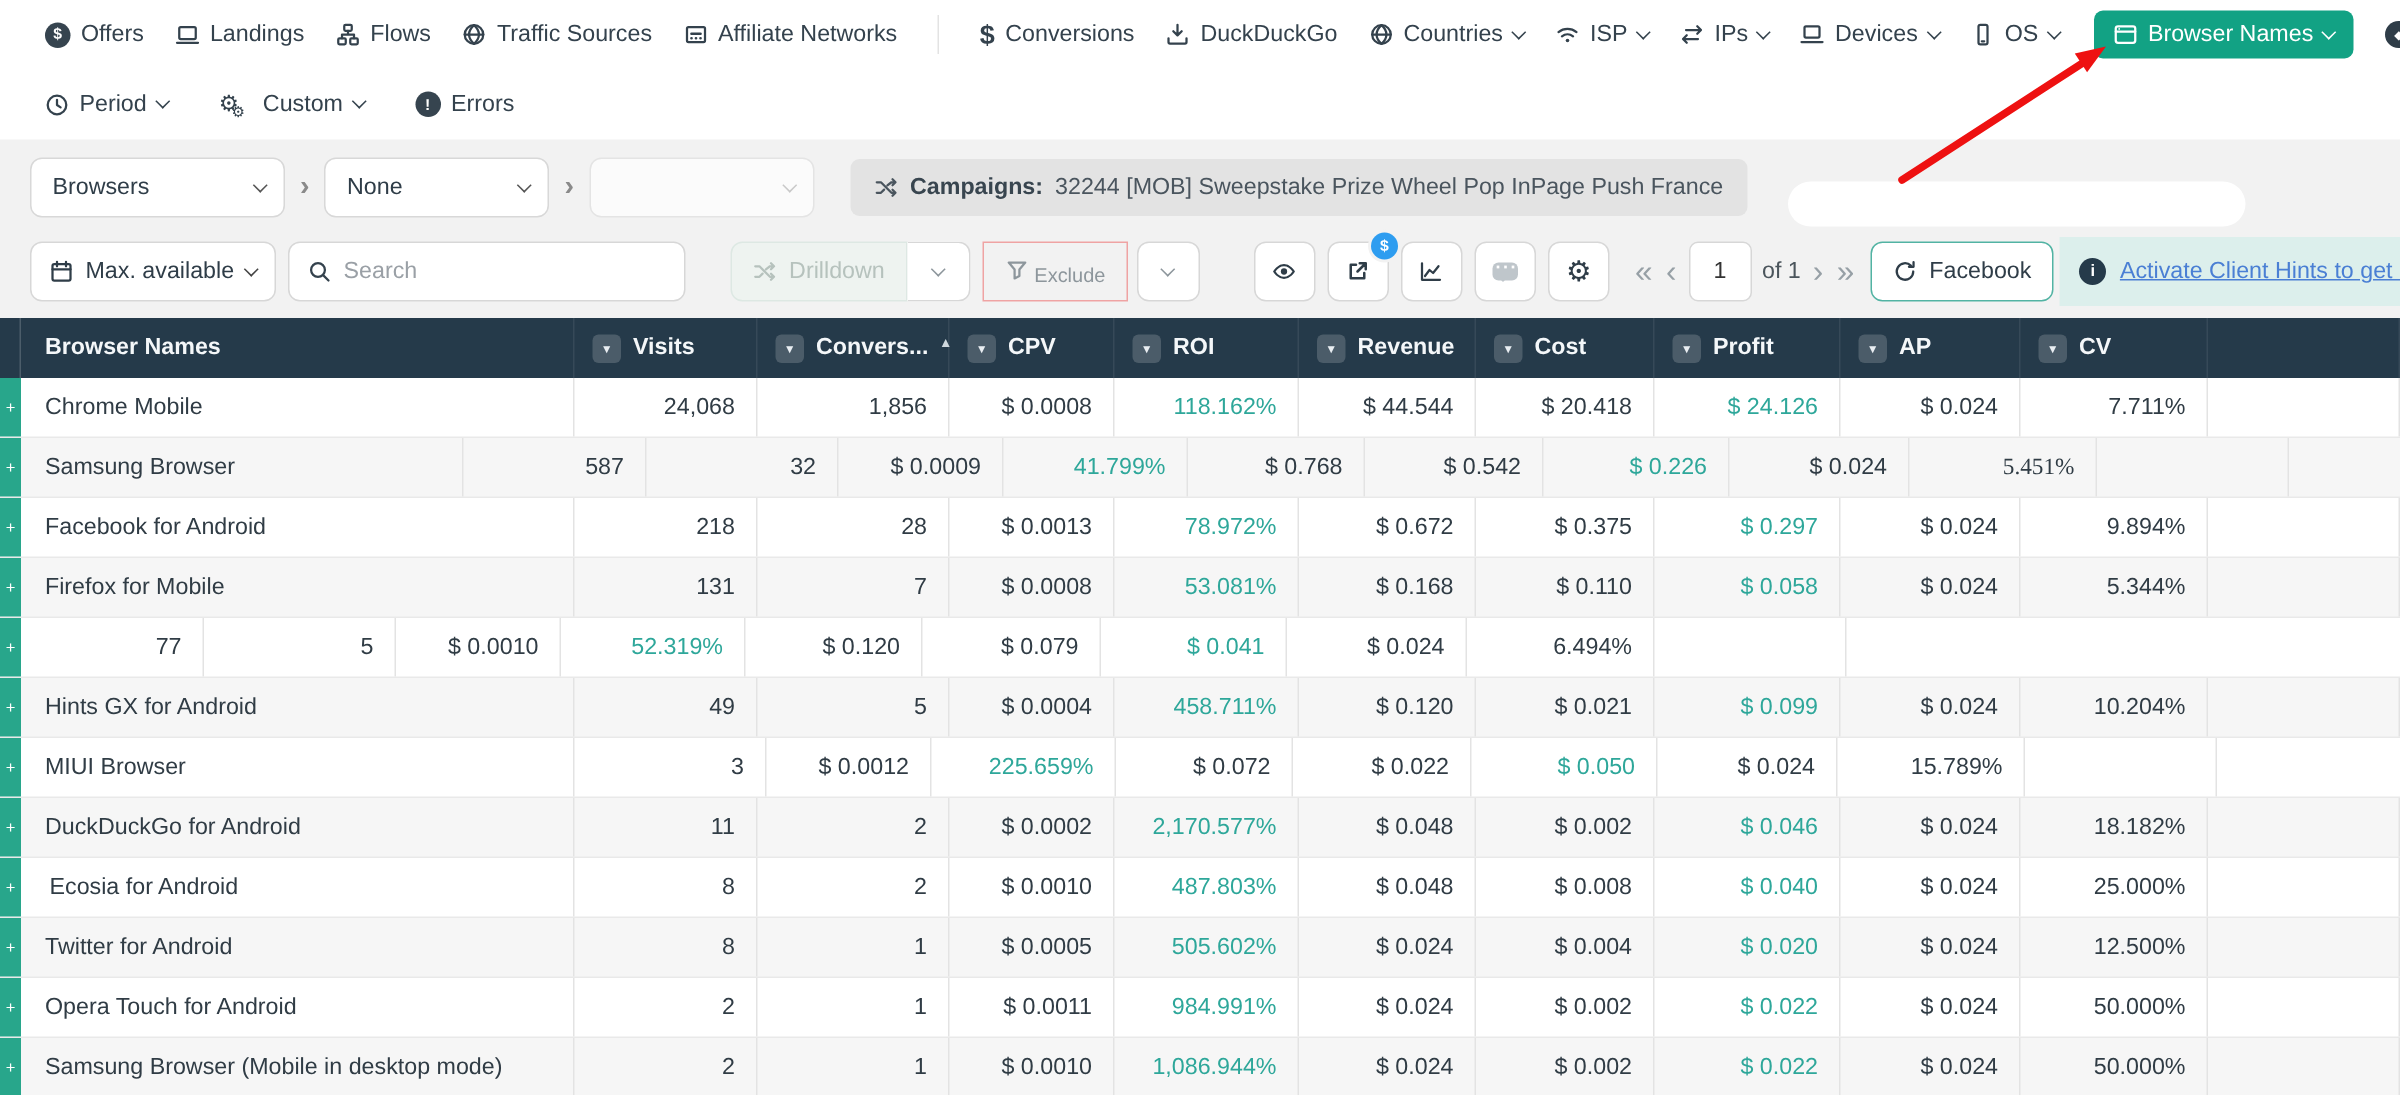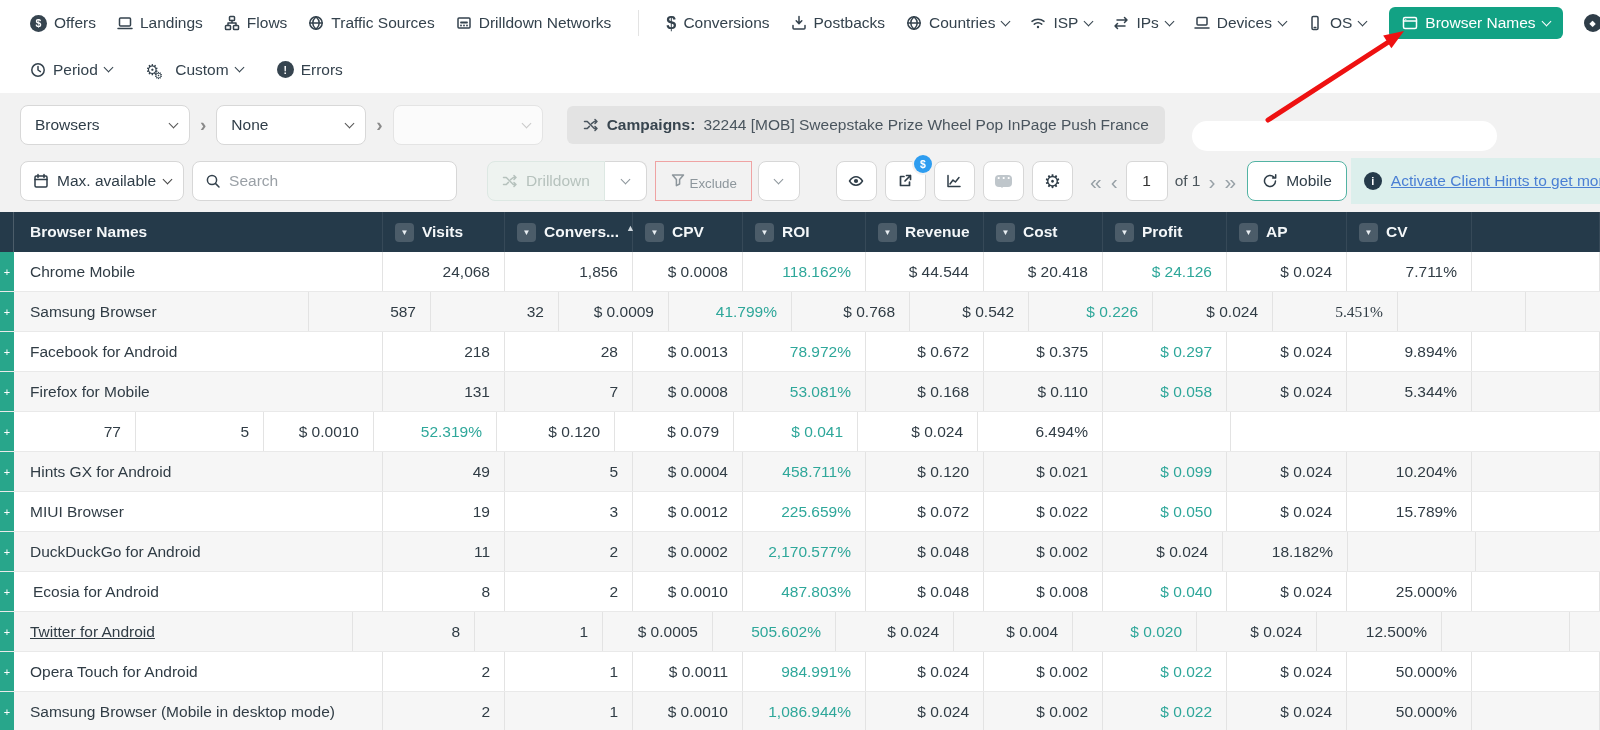--- a/index.html
+++ b/index.html
@@ -118,36 +118,36 @@
         </span>
         <span class="lbl">Traffic Sources</span>
       </div>
       <div class="nav-item">
         <span class="ic">
           <svg width="16" height="16" viewBox="0 0 16 16" fill="none" stroke="currentColor" stroke-width="1.5" stroke-linecap="round" stroke-linejoin="round">
             <rect x="2" y="3" width="12" height="10" rx="1"></rect>
             <path d="M5 10.5h.01M8 10.5h.01M11 10.5h.01M5 7.5h6" stroke-width="1.8"></path>
           </svg>
         </span>
-        <span class="lbl">Drilldown Networks</span>
+        <span class="lbl">Affiliate Networks</span>
       </div>
       <div class="navdiv"></div>
       <div class="nav-item">
         <span class="ic">
           <span class="dol">$</span>
         </span>
         <span class="lbl">Conversions</span>
       </div>
       <div class="nav-item">
         <span class="ic">
           <svg width="16" height="16" viewBox="0 0 16 16" fill="none" stroke="currentColor" stroke-width="1.5" stroke-linecap="round" stroke-linejoin="round">
             <path d="M8 1.5V8M5.2 5.8L8 8.6l2.8-2.8M2 10.5V13a1 1 0 0 0 1 1h10a1 1 0 0 0 1-1v-2.5"></path>
           </svg>
         </span>
-        <span class="lbl">Postbacks</span>
+        <span class="lbl">DuckDuckGo</span>
       </div>
       <div class="nav-item">
         <span class="ic">
           <svg width="16" height="16" viewBox="0 0 16 16" fill="none" stroke="currentColor" stroke-width="1.5" stroke-linecap="round" stroke-linejoin="round">
             <circle cx="8" cy="8" r="6.2"></circle>
             <path d="M1.8 8h12.4M8 1.8c-4.4 4-4.4 8.4 0 12.4M8 1.8c4.4 4 4.4 8.4 0 12.4"></path>
           </svg>
         </span>
         <span class="lbl">Countries</span>
         <i class="chev"></i>
@@ -349,21 +349,21 @@
         <span class="pgof">of 1</span>
         <span class="pgar">›</span>
         <span class="pgar">»</span>
       </div>
       <button class="refreshbtn">
         <span class="ic">
             <svg width="16" height="16" viewBox="0 0 16 16" fill="none" stroke="currentColor" stroke-width="1.5" stroke-linecap="round" stroke-linejoin="round">
               <path d="M13.5 8a5.5 5.5 0 1 1-1.6-3.9M13.7 1.8v3.1h-3.1"></path>
             </svg>
           </span>
-        <span>Mobile</span>
+        <span>Facebook</span>
       </button>
       <div class="hintbanner">
         <span class="inf">i</span>
         <a class="hintlink">Activate Client Hints to get more d</a>
       </div>
     </div>
   </div>
 
   <div class="table" id="table">
       <div class="thead">
@@ -491,61 +491,61 @@
         <div class="td" style="width: 118px;">$ 0.120</div>
         <div class="td" style="width: 119px;">$ 0.021</div>
         <div class="td teal" style="width: 124px;">$ 0.099</div>
         <div class="td" style="width: 120px;">$ 0.024</div>
         <div class="td" style="width: 125px;">10.204%</div>
         <div class="td" style="width: 128px;"></div>
       </div>
       <div class="trow">
         <div class="strip">+</div>
         <div class="td left" style="width: 369px;">MIUI Browser</div>
-        <div class="td" style="width: 122px;">19</div>
         <div class="td" style="width: 128px;">3</div>
         <div class="td" style="width: 110px;">$ 0.0012</div>
         <div class="td teal" style="width: 123px;">225.659%</div>
         <div class="td" style="width: 118px;">$ 0.072</div>
         <div class="td" style="width: 119px;">$ 0.022</div>
         <div class="td teal" style="width: 124px;">$ 0.050</div>
         <div class="td" style="width: 120px;">$ 0.024</div>
         <div class="td" style="width: 125px;">15.789%</div>
         <div class="td" style="width: 128px;"></div>
       </div>
       <div class="trow alt">
         <div class="strip">+</div>
         <div class="td left" style="width: 369px;">DuckDuckGo for Android</div>
         <div class="td" style="width: 122px;">11</div>
         <div class="td" style="width: 128px;">2</div>
         <div class="td" style="width: 110px;">$ 0.0002</div>
         <div class="td teal" style="width: 123px;">2,170.577%</div>
         <div class="td" style="width: 118px;">$ 0.048</div>
         <div class="td" style="width: 119px;">$ 0.002</div>
+        <div class="td teal" style="width: 124px;">$ 0.046</div>
         <div class="td" style="width: 120px;">$ 0.024</div>
         <div class="td" style="width: 125px;">18.182%</div>
         <div class="td" style="width: 128px;"></div>
       </div>
       <div class="trow">
         <div class="strip">+</div>
         <div class="td left" style="width: 369px; padding-left: 19px;">Ecosia for Android</div>
         <div class="td" style="width: 122px;">8</div>
         <div class="td" style="width: 128px;">2</div>
         <div class="td" style="width: 110px;">$ 0.0010</div>
         <div class="td teal" style="width: 123px;">487.803%</div>
         <div class="td" style="width: 118px;">$ 0.048</div>
         <div class="td" style="width: 119px;">$ 0.008</div>
         <div class="td teal" style="width: 124px;">$ 0.040</div>
         <div class="td" style="width: 120px;">$ 0.024</div>
         <div class="td" style="width: 125px;">25.000%</div>
         <div class="td" style="width: 128px;"></div>
       </div>
       <div class="trow alt">
         <div class="strip">+</div>
-        <div class="td left" style="width: 339px; text-decoration: underline;">Twitter for Android</div>
+        <div class="td left" style="width: 369px;">Twitter for Android</div>
         <div class="td" style="width: 122px;">8</div>
         <div class="td" style="width: 128px;">1</div>
         <div class="td" style="width: 110px;">$ 0.0005</div>
         <div class="td teal" style="width: 123px;">505.602%</div>
         <div class="td" style="width: 118px;">$ 0.024</div>
         <div class="td" style="width: 119px;">$ 0.004</div>
         <div class="td teal" style="width: 124px;">$ 0.020</div>
         <div class="td" style="width: 120px;">$ 0.024</div>
         <div class="td" style="width: 125px;">12.500%</div>
         <div class="td" style="width: 128px;"></div>

